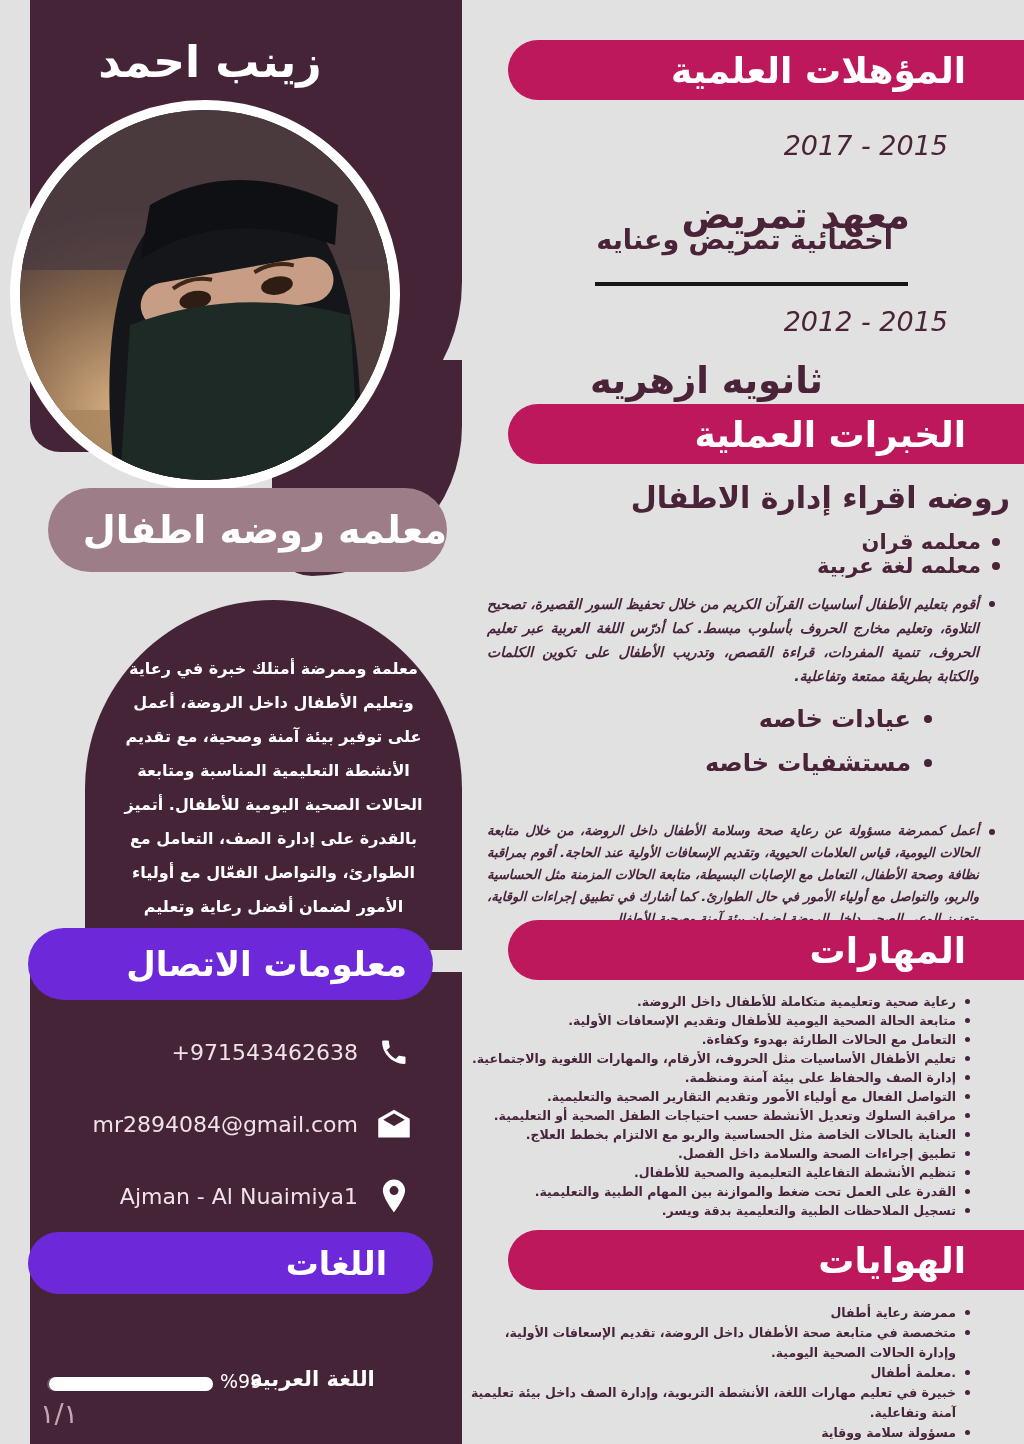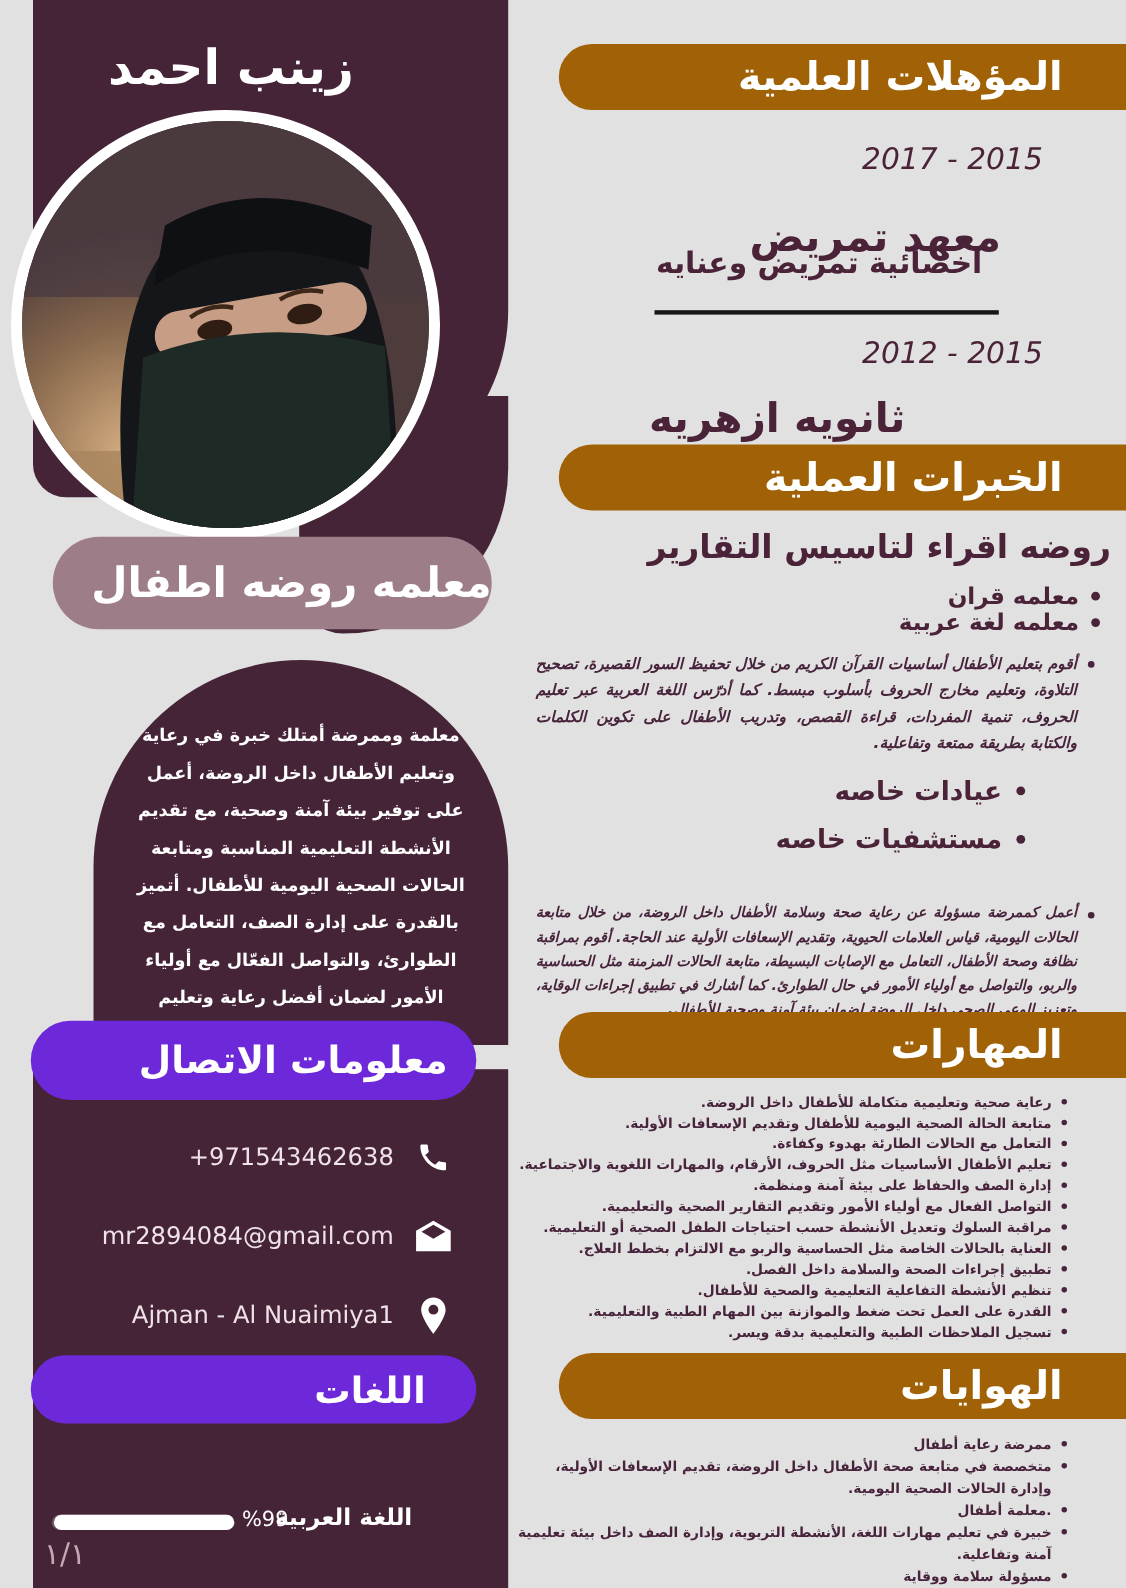--- a/index.html
+++ b/index.html
@@ -39,21 +39,21 @@
   .cicon{width:36px;display:flex;justify-content:center;align-items:center;}
   .lang-label{position:absolute;left:250px;top:1367px;width:160px;color:#ffffff;font-size:21px;
               font-weight:bold;direction:rtl;text-align:left;z-index:6;}
   .lang-pct{position:absolute;left:220px;top:1370px;color:#ffffff;font-size:19px;z-index:6;}
   .lang-bar{position:absolute;left:47px;top:1377px;width:166px;height:14px;border-radius:7px;
             background:rgba(255,255,255,0.22);z-index:6;}
   .lang-fill{position:absolute;right:0;top:0;height:100%;border-radius:7px;background:#ffffff;}
   .page-num{position:absolute;left:40px;top:1398px;color:#c3a8b3;font-size:27px;z-index:6;}
 
   
-  .section-pill{left:508px;width:516px;height:60px;background:#a16207;border-radius:34px 0 0 34px;
+  .section-pill{left:508px;width:516px;height:60px;background:#be185d;border-radius:34px 0 0 34px;
                 font-size:36px;direction:rtl;justify-content:flex-start;padding-right:58px;}
   .sp1{top:40px;} .sp2{top:404px;} .sp3{top:920px;} .sp4{top:1230px;}
 
   .edu-years{position:absolute;color:#4a2339;font-size:27px;font-style:italic;}
   .ey1{right:76px;top:130px;} .ey2{right:76px;top:306px;}
   .edu-school{position:absolute;color:#4a2339;font-size:37px;font-weight:bold;direction:rtl;margin-top:31px;}
   .es1{right:114px;top:163px;} .es2{right:201px;top:328px;}
   .edu-degree{position:absolute;right:131px;top:224px;color:#4a2339;font-size:27px;
               font-weight:bold;direction:rtl;}
   .divider{position:absolute;left:595px;top:282px;width:313px;height:4px;background:#161616;}
@@ -182,21 +182,21 @@
   <div class="divider"></div>
   <div class="edu-years ey2">
     <span class="ltr">2012 - 2015</span>
   </div>
   <div class="edu-school es2">ثانويه ازهريه</div>
 
   <div class="pill section-pill sp2">
     <span>الخبرات العملية</span>
   </div>
 
-  <div class="exp-title">روضه اقراء لتاسيس التقارير</div>
+  <div class="exp-title">روضه اقراء إدارة الاطفال</div>
 
   <div class="blist roles">
       <div class="li">
       <span class="bdot"></span>
       <span>معلمه قران</span>
     </div>
       <div class="li">
       <span class="bdot"></span>
       <span>معلمه لغة عربية</span>
     </div>

